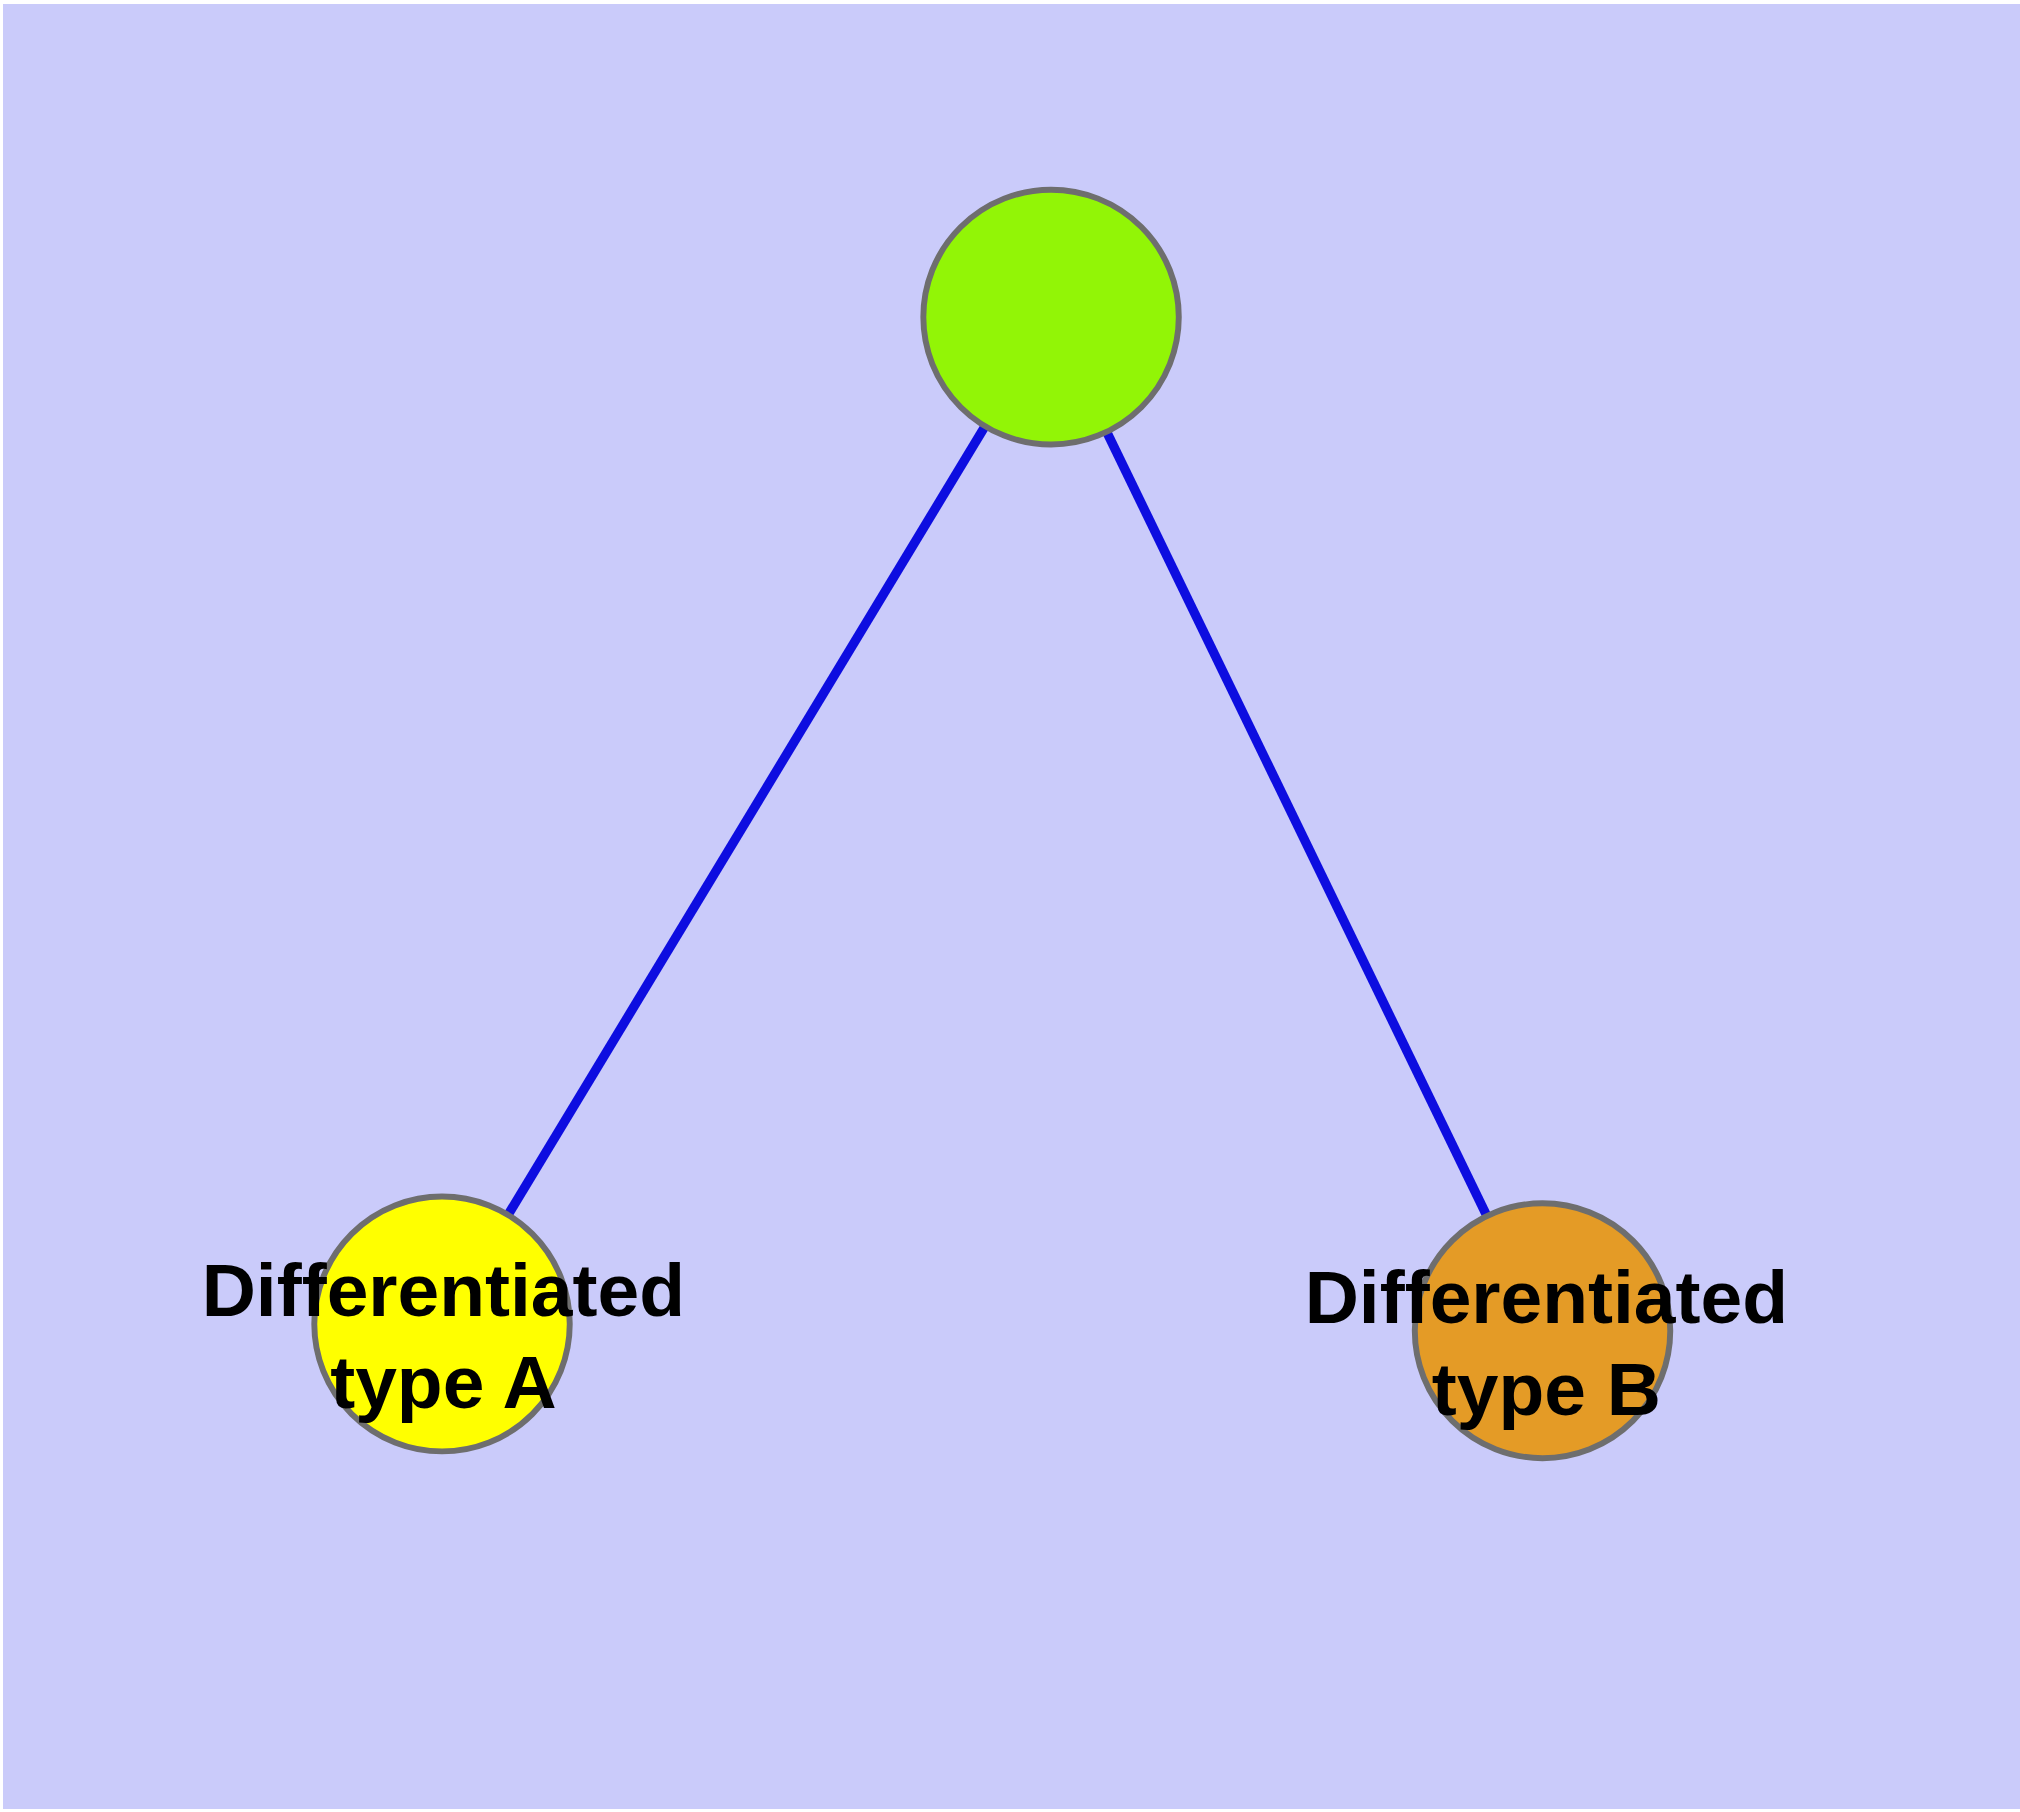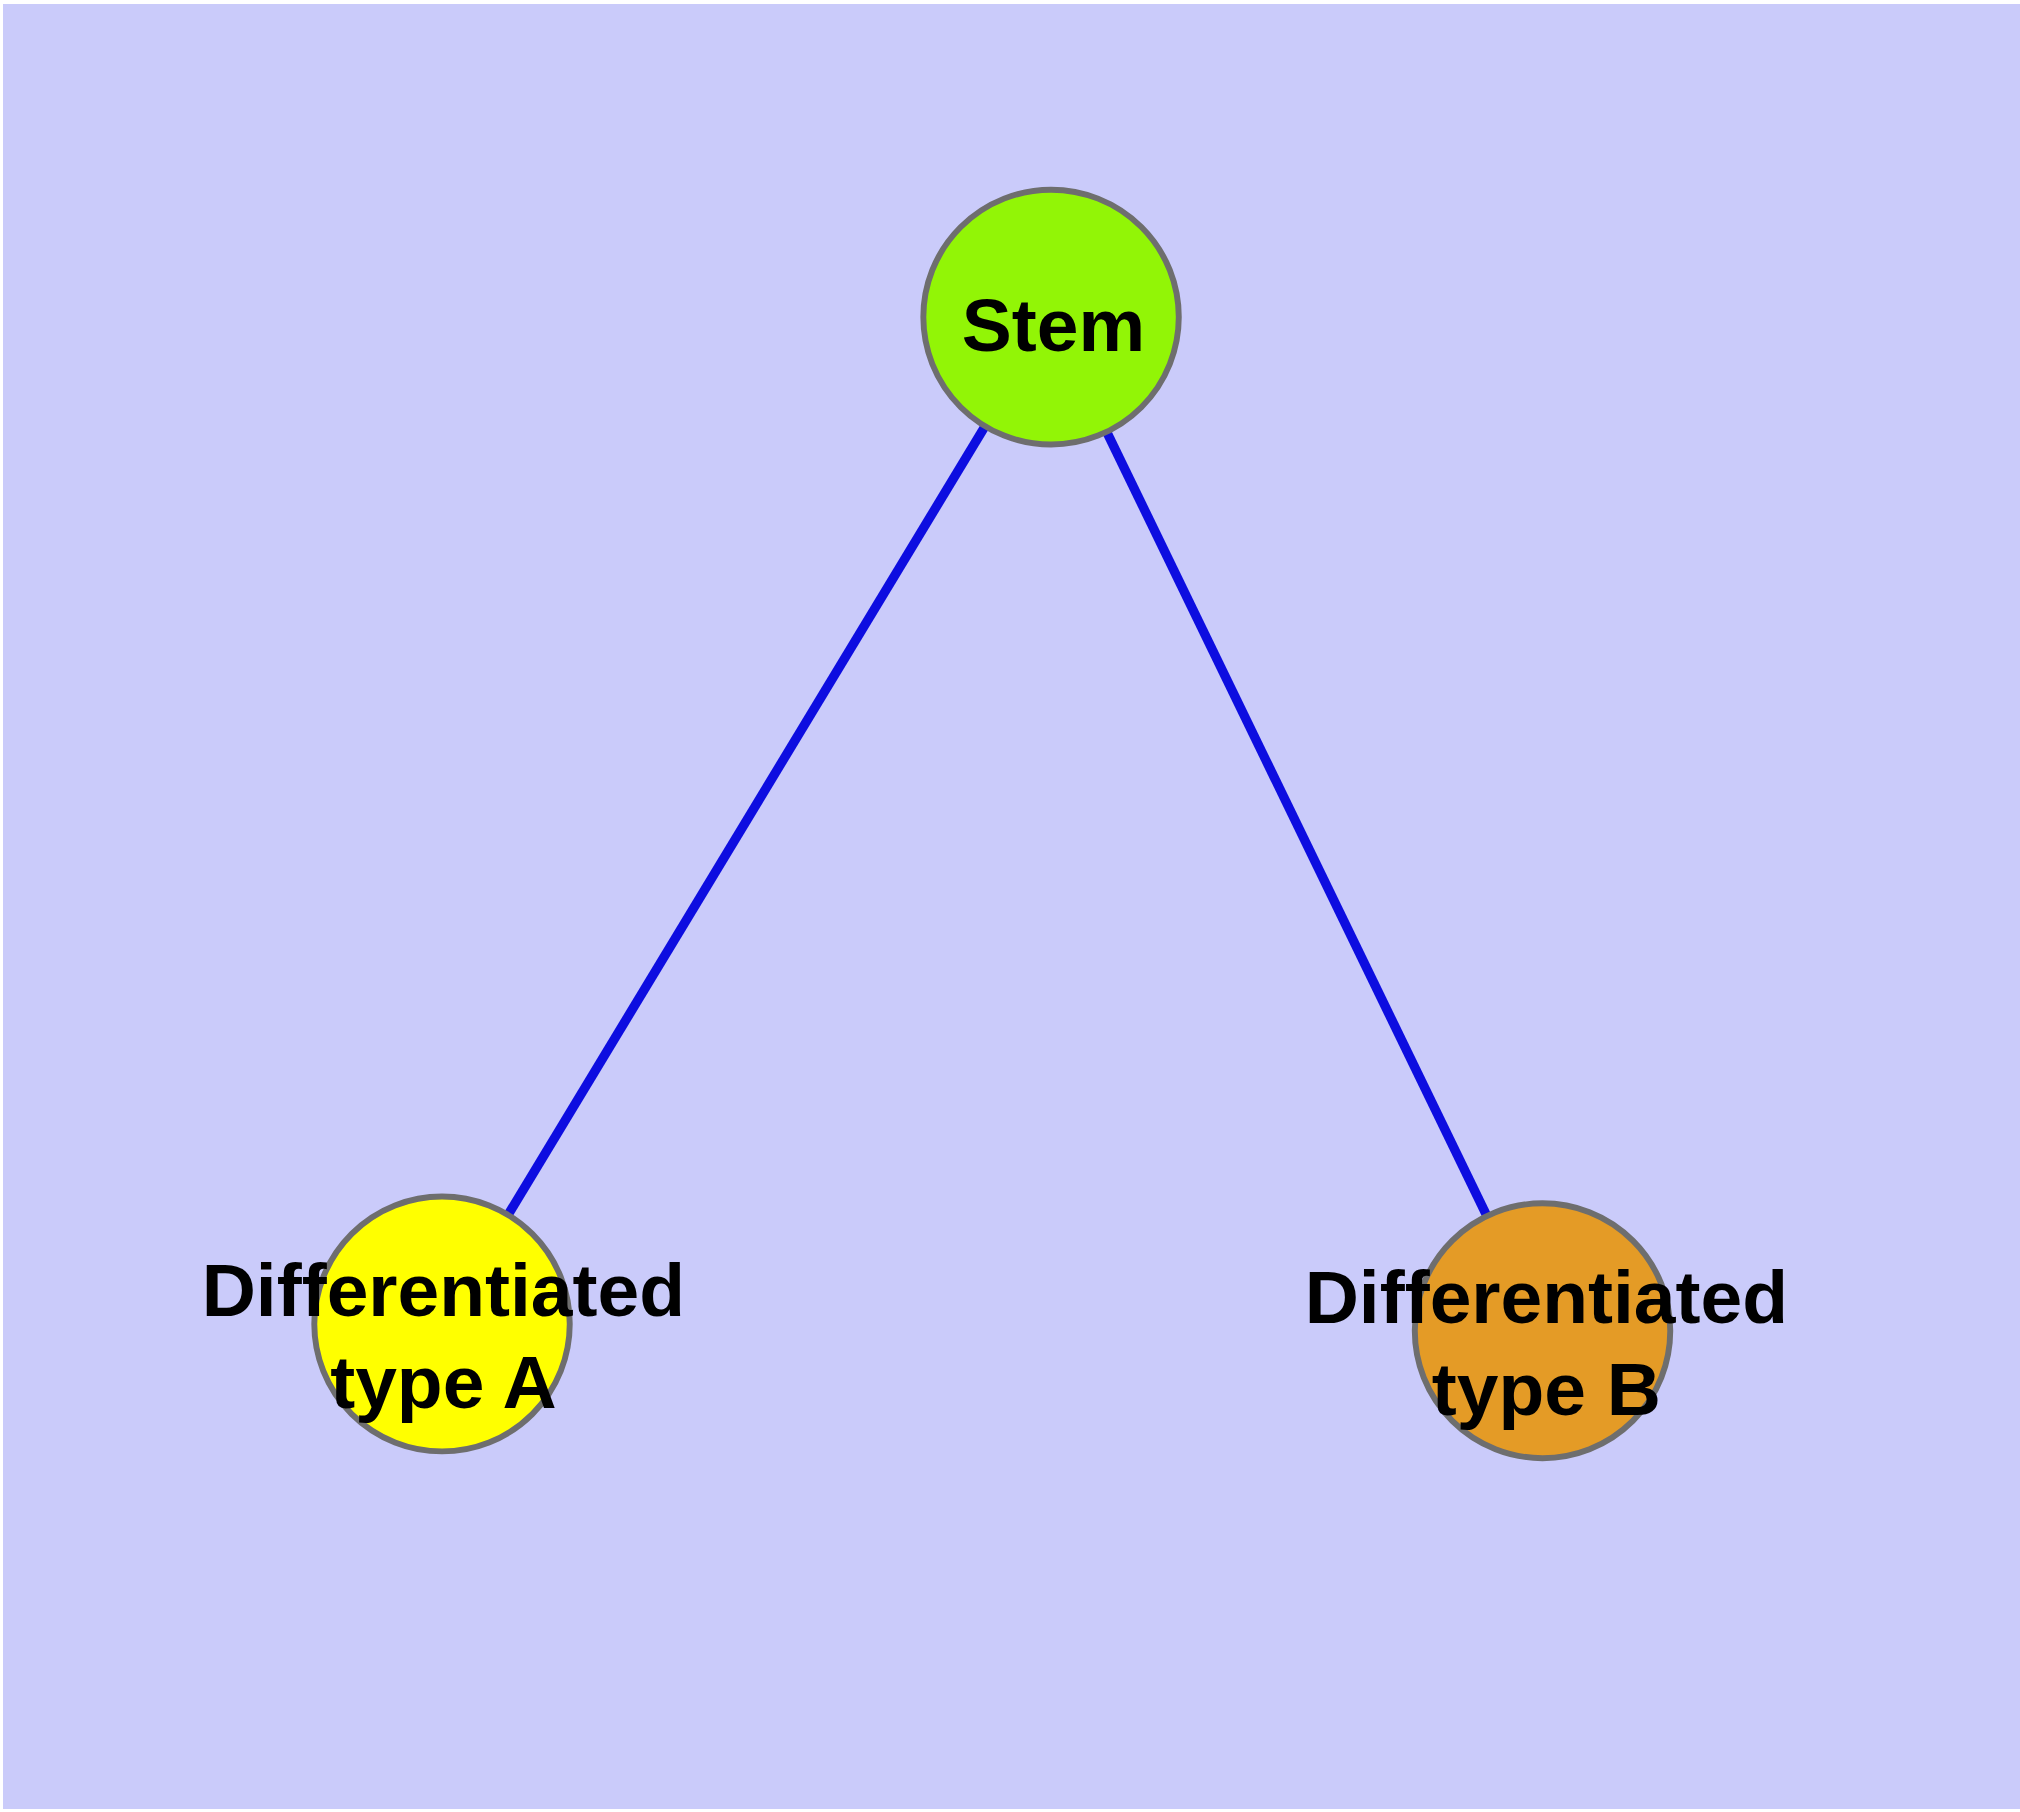--- a/index.html
+++ b/index.html
@@ -61,20 +61,19 @@
         <line x1="1239" y1="371" x2="519" y2="1564" class="edge" stroke="#0D0DE0"></line>
         <line x1="1239" y1="371" x2="1820" y2="1572" class="edge" stroke="#0D0DE0"></line>
       </g>
     <g id="nodes-layer">
         <circle cx="1239" cy="371" r="151" class="node" fill="#92F506" stroke="#6E6E6E"></circle>
         <circle cx="519" cy="1564" r="151" class="node" fill="#FFFF00" stroke="#6E6E6E"></circle>
         <circle cx="1820" cy="1572" r="151" class="node" fill="#E49B26" stroke="#6E6E6E"></circle>
       </g>
   </svg>
   <div id="labels-layer">
-      <div class="node-label" style="left: 1050px; top: 321px; color: rgb(0, 0, 0);">Stem</div>
       <div class="node-label" style="left: 440px; top: 1332px; color: rgb(0, 0, 0);">Differentiated
 type A</div>
       <div class="node-label" style="left: 1543px; top: 1339px; color: rgb(0, 0, 0);">Differentiated
 type B</div>
     </div>
 </div>
 
 
 </body></html>

